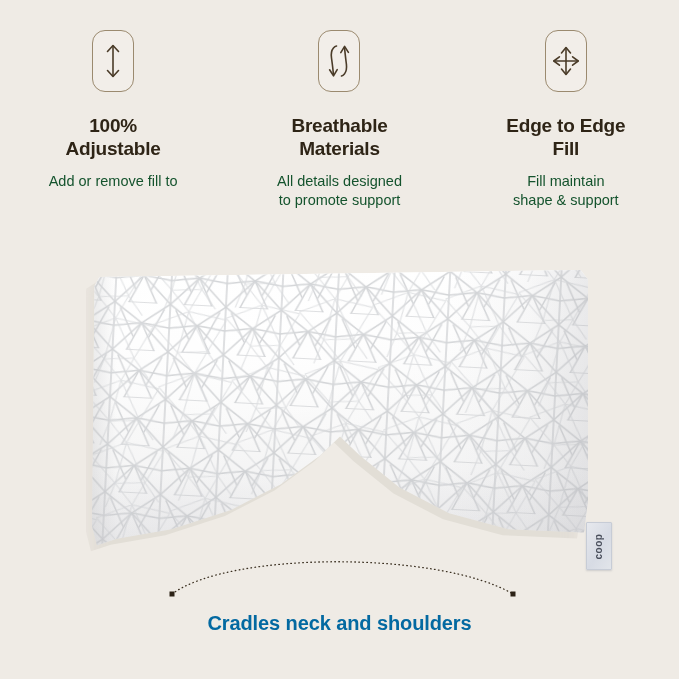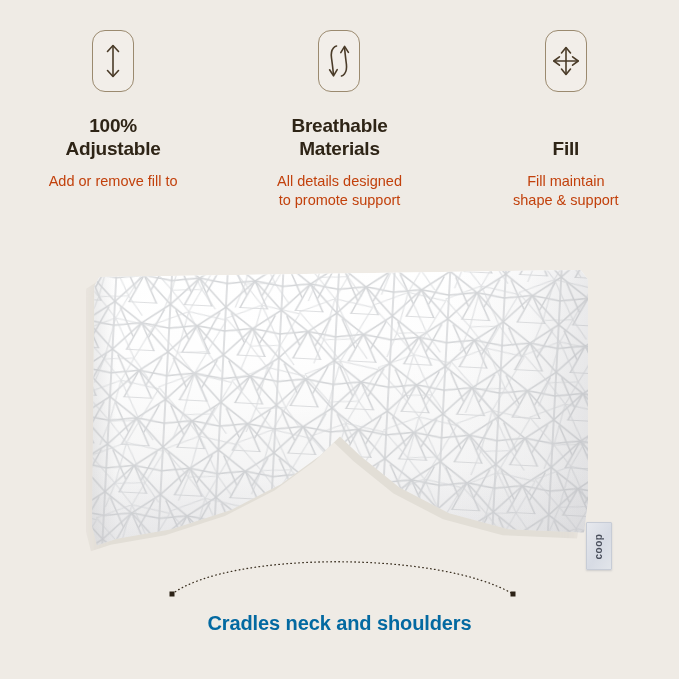--- a/index.html
+++ b/index.html
@@ -60,21 +60,21 @@
     font-weight: bold;
     color: #2e2416;
     text-align: center;
     letter-spacing: -0.2px;
     max-width: 190px;
   }
   .feat-sub {
     margin-top: 12px;
     font-size: 14.5px;
     line-height: 19px;
-    color: #c2410c;
+    color: #14532d;
     text-align: center;
     max-width: 195px;
   }
 
   
   .pillow-stage {
     position: absolute;
     left: 0;
     top: 250px;
     width: 679px;
@@ -244,21 +244,21 @@
         <svg width="30" height="34" viewBox="0 0 30 34" fill="none" stroke="#4a3b28" stroke-width="1.6" stroke-linecap="round" stroke-linejoin="round">
           <line x1="15" y1="4" x2="15" y2="30"></line>
           <line x1="3" y1="17" x2="27" y2="17"></line>
           <polyline points="10.5,9 15,3.6 19.5,9"></polyline>
           <polyline points="10.5,25 15,30.4 19.5,25"></polyline>
           <polyline points="8.4,12.8 2.8,17 8.4,21.2"></polyline>
           <polyline points="21.6,12.8 27.2,17 21.6,21.2"></polyline>
         </svg>
       </div>
       <div class="feat-title">
-        <br>
+        <span>Edge to Edge</span><br>
         <span>Fill</span>
       </div>
       <div class="feat-sub">
         <span>Fill maintain</span><br>
         <span>shape &amp; support</span>
       </div>
     </div>
 
   </div>
 

